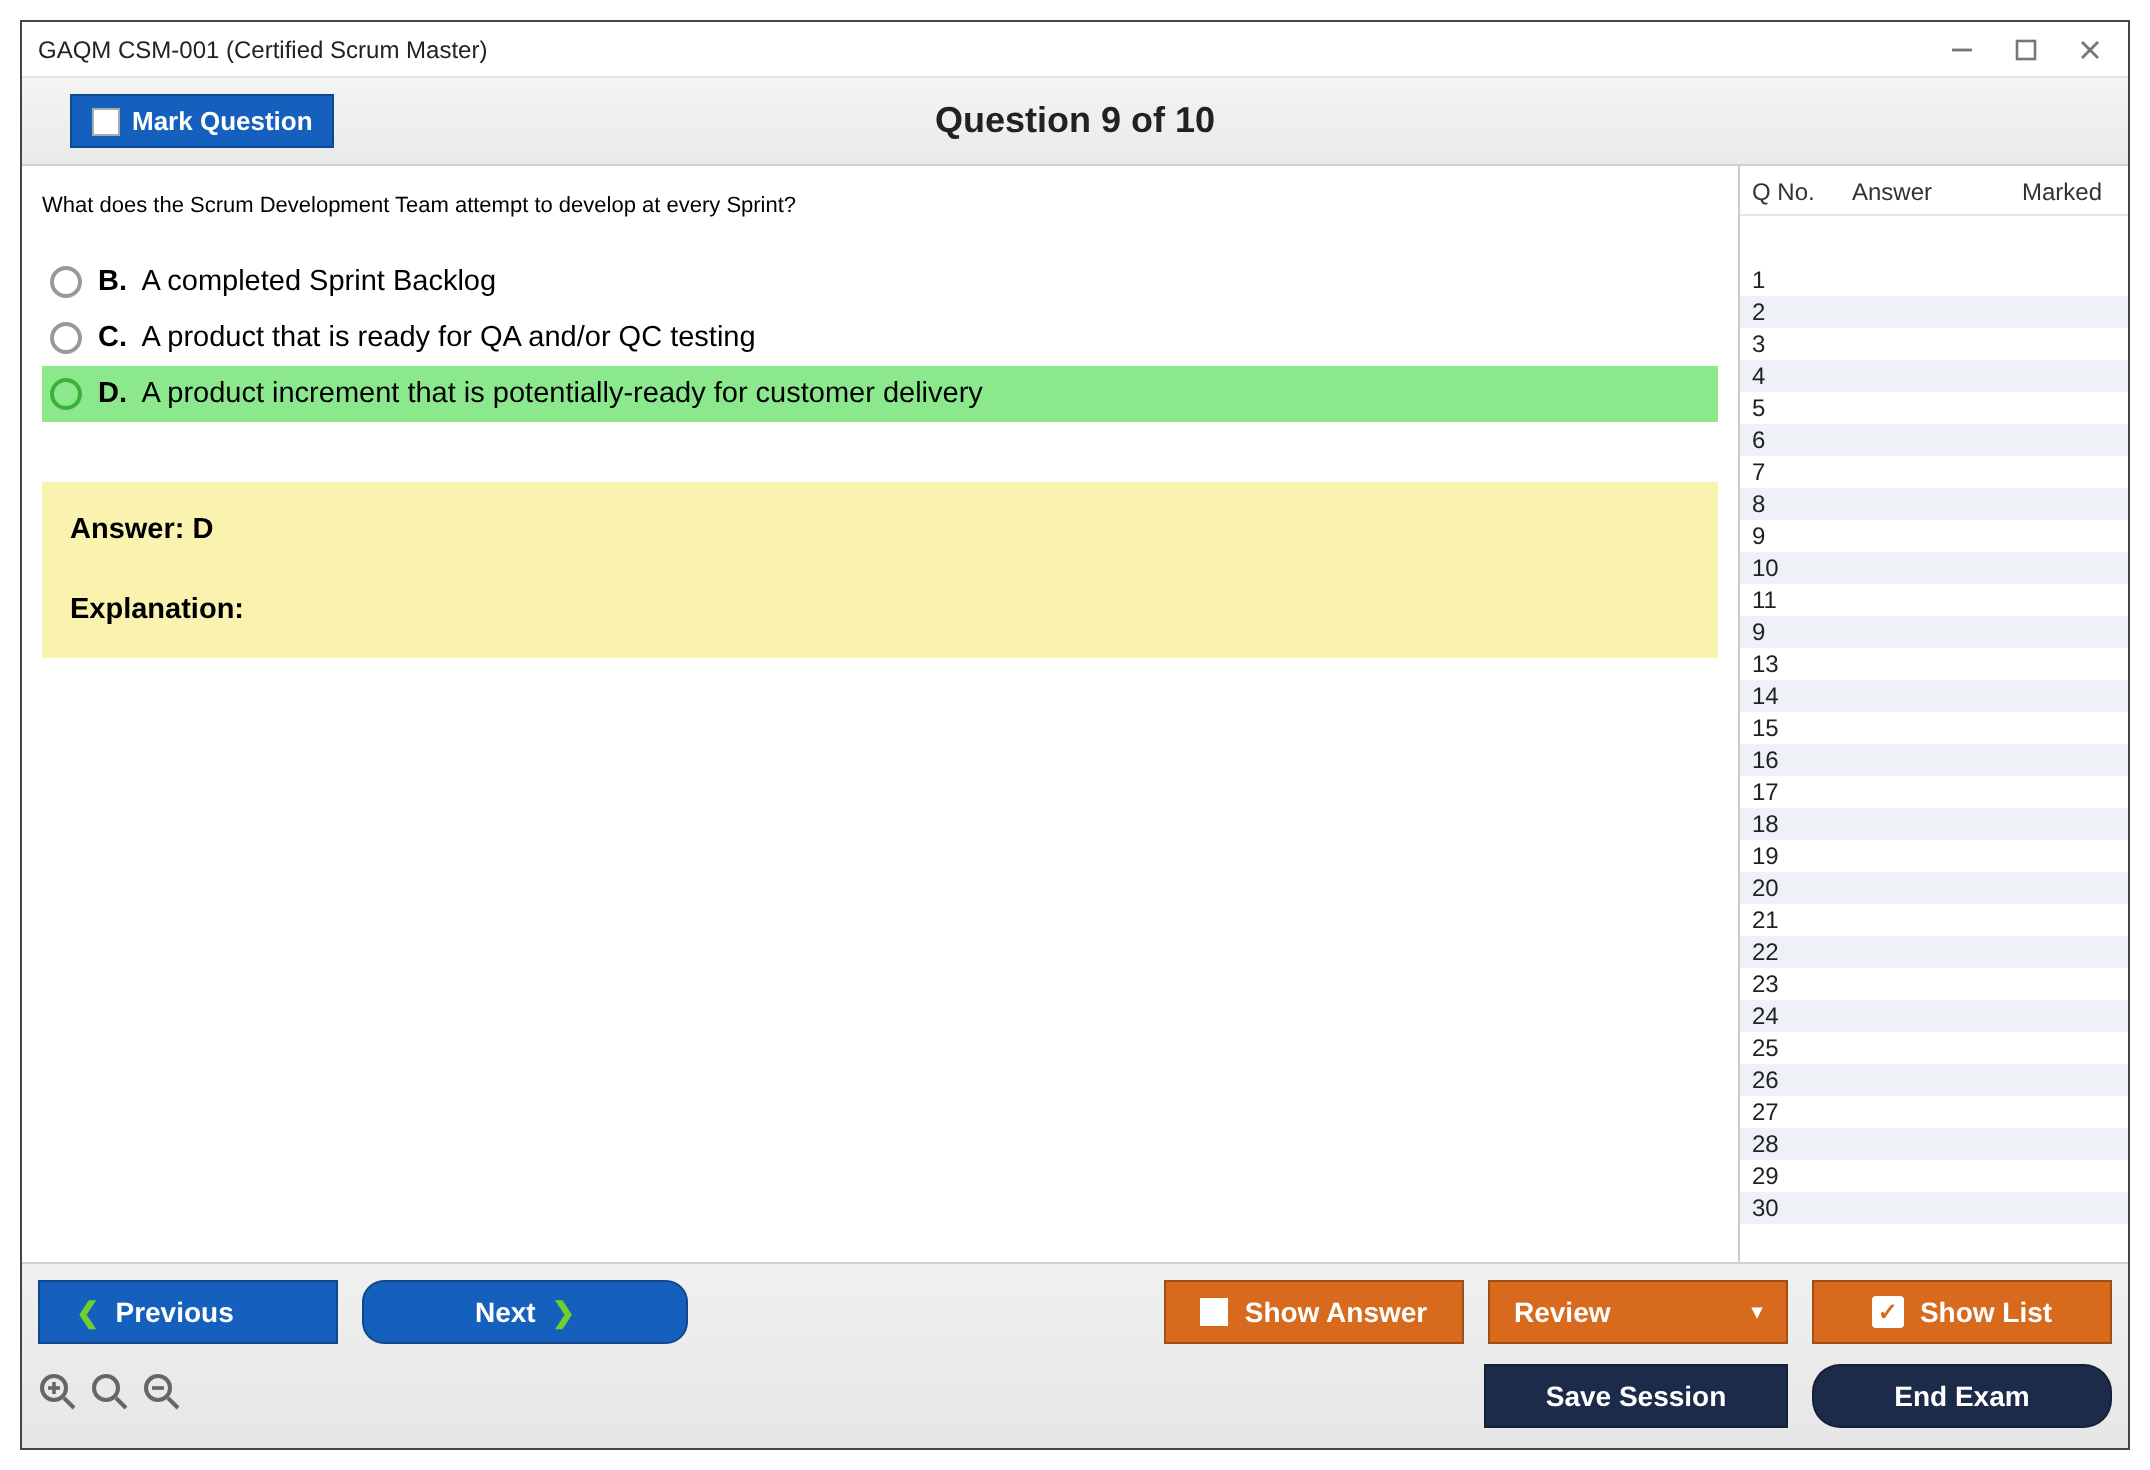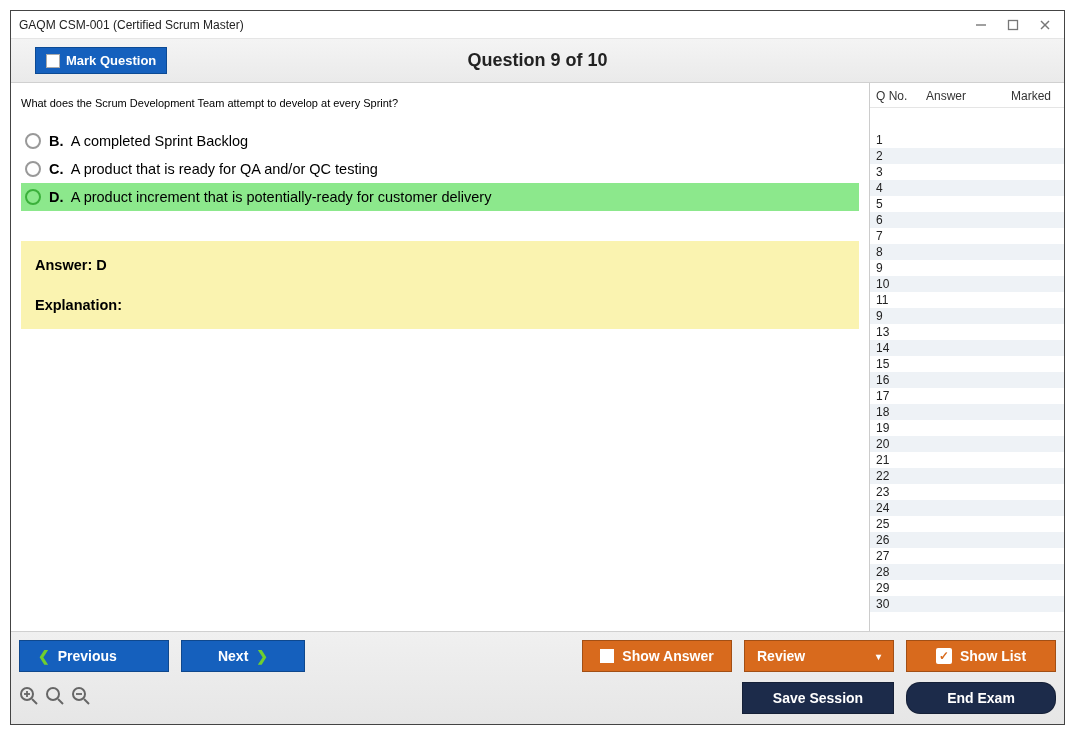--- a/index.html
+++ b/index.html
@@ -151,21 +151,21 @@
     align-items: center;
     justify-content: center;
     cursor: pointer;
     gap: 8px;
     padding: 0 12px;
   }
   .btn-blue { background: #1560bd; }
   .btn-orange { background: #d86a1d; }
   .btn-dark { background: #1c2b4a; }
   .btn-prev { width: 150px; justify-content: flex-start; padding-left: 18px; }
-  .btn-next { width: 124px; }
+  .btn-next { width: 163px; border-radius: 11px; }
   .spacer { flex: 1; }
   .btn-show { width: 150px; }
   .btn-review { width: 150px; justify-content: space-between; }
   .btn-list { width: 150px; }
   .btn-save { width: 152px; }
   .btn-end { width: 150px; border-radius: 14px; }
   .chev { font-size: 14px; font-weight: bold; }
   .chev-left { color: #6fcf2f; }
   .chev-right { color: #6fcf2f; }
   .check-ico {

